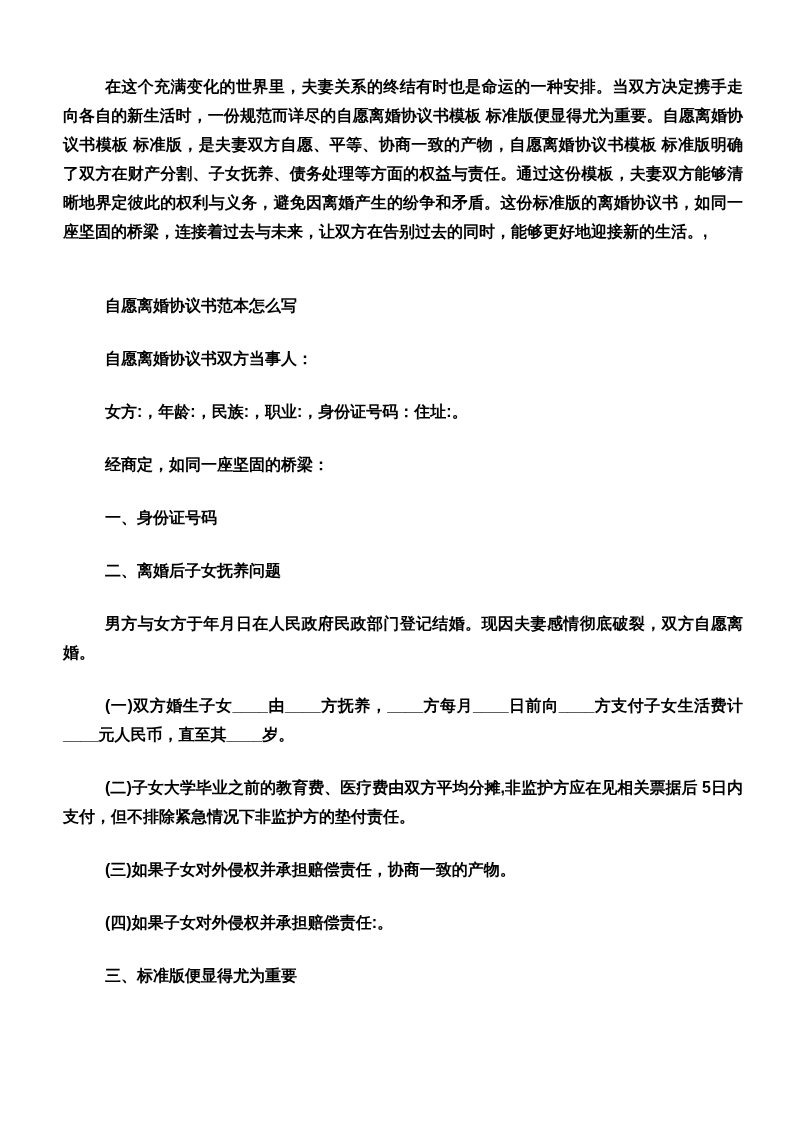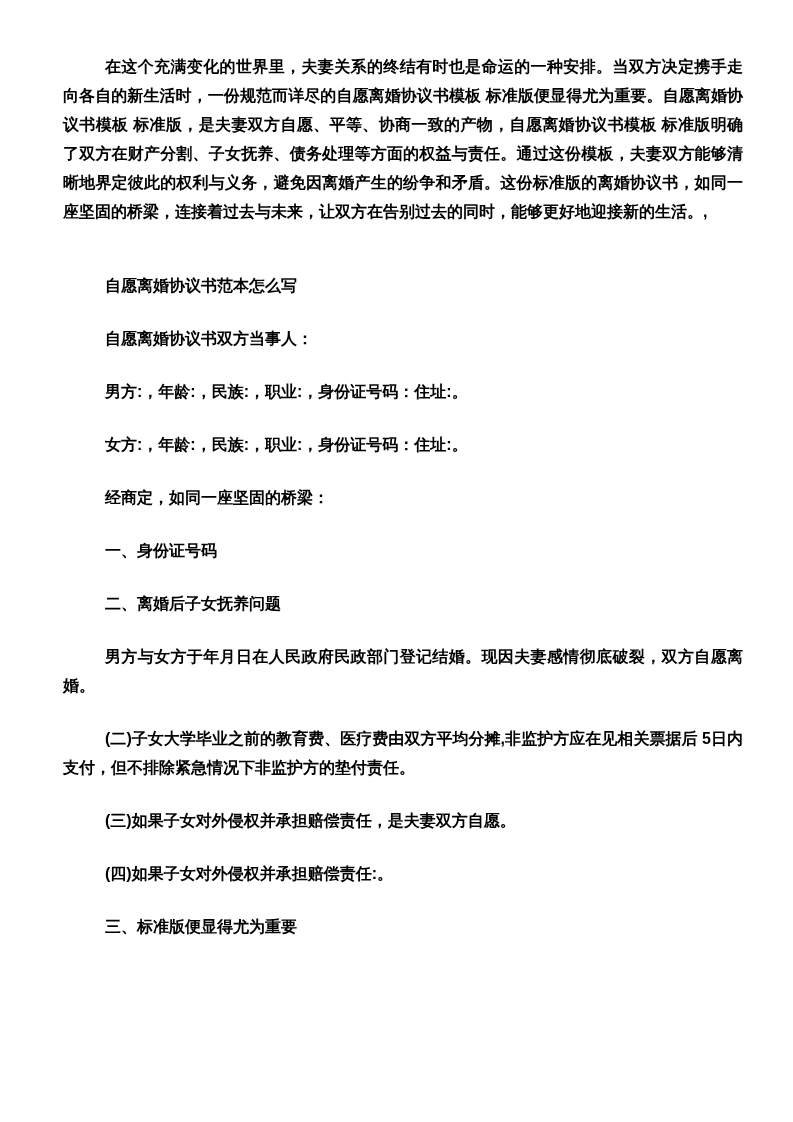--- a/index.html
+++ b/index.html
@@ -7,21 +7,21 @@
     padding: 0;
     background: #ffffff;
   }
   .page {
     position: relative;
     width: 793px;
     height: 1122px;
     box-sizing: border-box;
     background: #ffffff;
     overflow: hidden;
-    padding: 52px 50px 0 63px;
+    padding: 72px 50px 0 63px;
     font-family: "Liberation Sans", sans-serif;
     font-weight: 700;
     color: #000000;
   }
   .doc-para {
     margin: 0 0 24px 0;
     font-size: 16px;
     line-height: 29px;
     text-align: justify;
     text-indent: 42px;
@@ -31,23 +31,23 @@
     margin-bottom: 45px;
   }
 </style>
 </head>
 <body>
 
 <div class="page">
   <p class="doc-para intro">在这个充满变化的世界里，夫妻关系的终结有时也是命运的一种安排。当双方决定携手走向各自的新生活时，一份规范而详尽的自愿离婚协议书模板 标准版便显得尤为重要。自愿离婚协议书模板 标准版，是夫妻双方自愿、平等、协商一致的产物，自愿离婚协议书模板 标准版明确了双方在财产分割、子女抚养、债务处理等方面的权益与责任。通过这份模板，夫妻双方能够清晰地界定彼此的权利与义务，避免因离婚产生的纷争和矛盾。这份标准版的离婚协议书，如同一座坚固的桥梁，连接着过去与未来，让双方在告别过去的同时，能够更好地迎接新的生活。,</p>
   <p class="doc-para">自愿离婚协议书范本怎么写</p>
   <p class="doc-para">自愿离婚协议书双方当事人：</p>
-  <p class="doc-para">男方:，年龄:，民族:，职业:，身份证号码：住址:。</p>
   <p class="doc-para">女方:，年龄:，民族:，职业:，身份证号码：住址:。</p>
   <p class="doc-para">经商定，如同一座坚固的桥梁：</p>
   <p class="doc-para">一、身份证号码</p>
   <p class="doc-para">二、离婚后子女抚养问题</p>
   <p class="doc-para">男方与女方于年月日在人民政府民政部门登记结婚。现因夫妻感情彻底破裂，双方自愿离婚。</p>
+  <p class="doc-para">(一)双方婚生子女____由____方抚养，____方每月____日前向____方支付子女生活费计____元人民币，直至其____岁。</p>
   <p class="doc-para">(二)子女大学毕业之前的教育费、医疗费由双方平均分摊,非监护方应在见相关票据后 5日内支付，但不排除紧急情况下非监护方的垫付责任。</p>
-  <p class="doc-para">(三)如果子女对外侵权并承担赔偿责任，是夫妻双方自愿。</p>
+  <p class="doc-para">(三)如果子女对外侵权并承担赔偿责任，协商一致的产物。</p>
   <p class="doc-para">(四)如果子女对外侵权并承担赔偿责任:。</p>
   <p class="doc-para">三、标准版便显得尤为重要</p>
 </div>
 
 </body></html>

